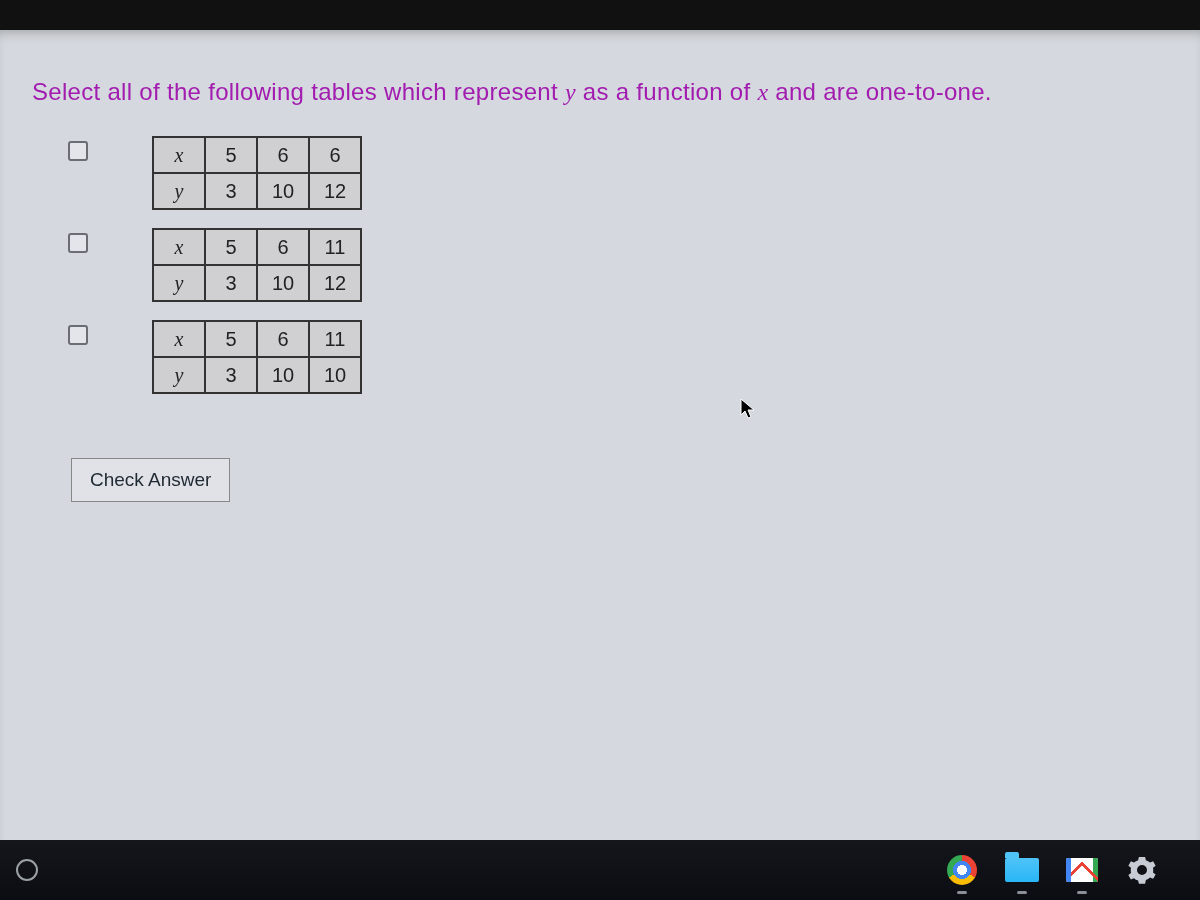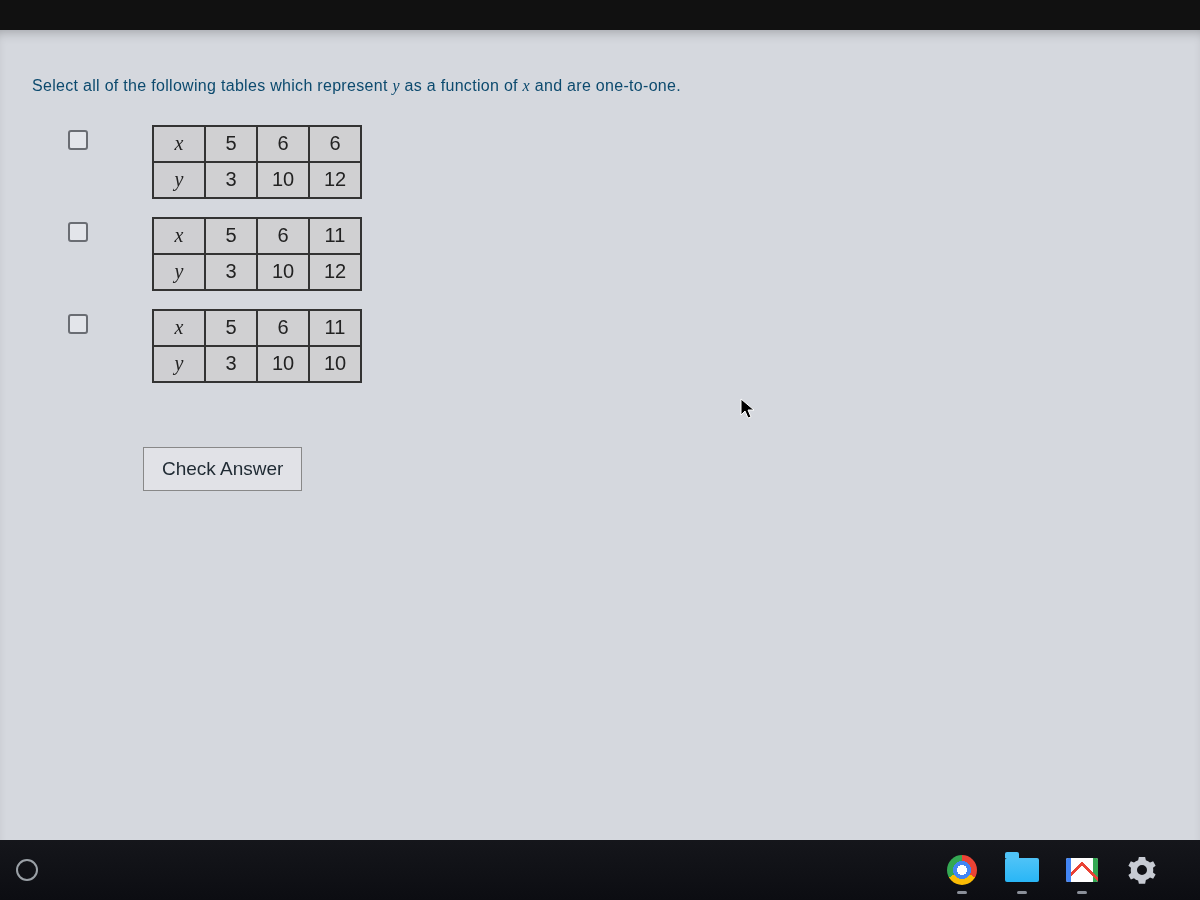--- a/index.html
+++ b/index.html
@@ -24,22 +24,22 @@
     position: absolute;
     top: 30px;
     left: 0;
     right: 0;
     bottom: 60px;
     background: #d5d8de;
     box-shadow: inset 0 8px 12px -6px rgba(0,0,0,.25);
     padding: 46px 32px 0 32px;
   }
   .prompt {
-    font-size: 16px;
-    color: #0c4a6e;
+    font-size: 24px;
+    color: #a21caf;
     letter-spacing: .3px;
     line-height: 1.3;
     margin-bottom: 28px;
   }
   .prompt .mathvar {
     font-style: italic;
     font-family: "Times New Roman", serif;
   }
   .option-row {
     display: flex;
@@ -78,21 +78,21 @@
     background: #d0d0d2;
   }
   table.data td.hdr {
     font-family: "Times New Roman", serif;
     font-style: italic;
     background: #cfcfd2;
   }
   .check-btn {
     display: inline-block;
     margin-top: 46px;
-    margin-left: 111px;
+    margin-left: 39px;
     padding: 10px 18px;
     border: 1px solid #888;
     background: #e1e2e7;
     color: #1f2a33;
     font-size: 19px;
     cursor: pointer;
   }
 
   
   .taskbar {

